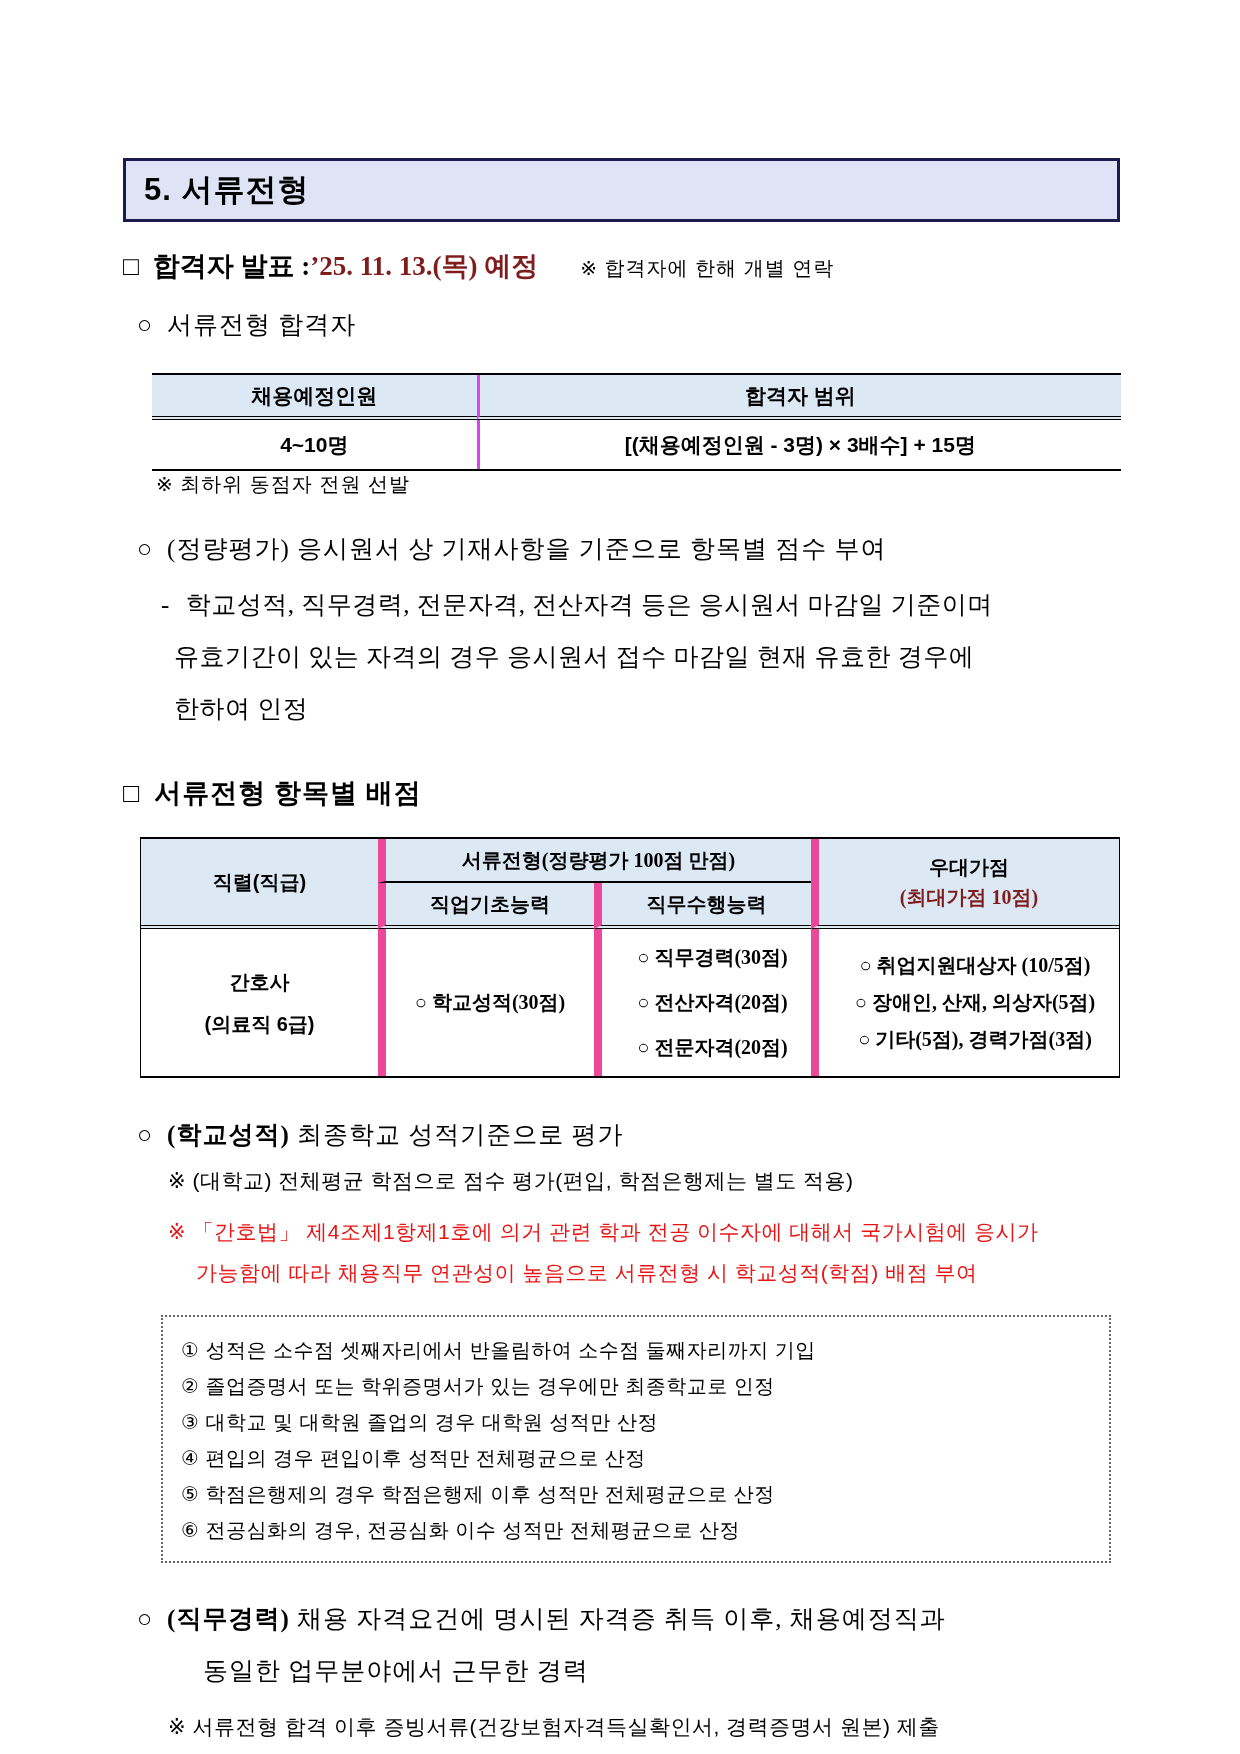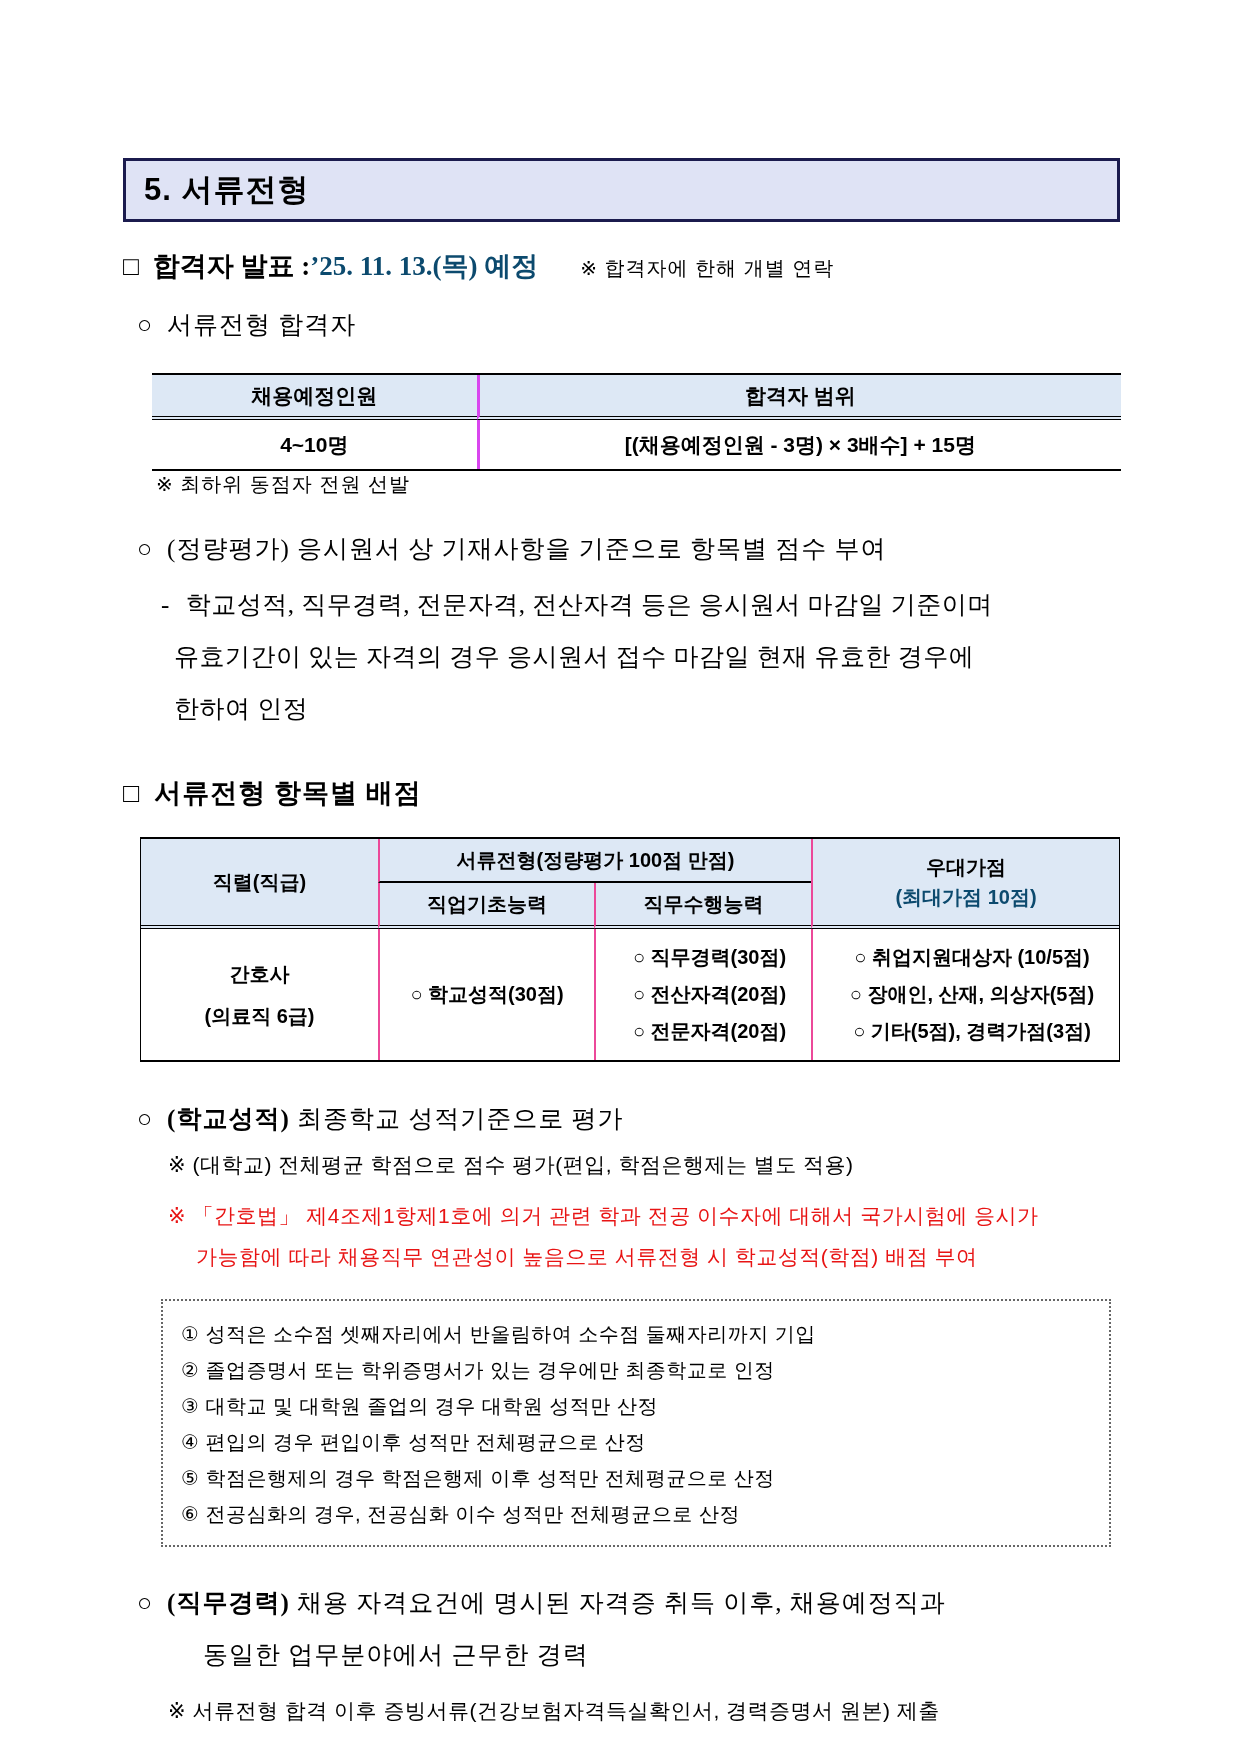--- a/index.html
+++ b/index.html
@@ -8,21 +8,21 @@
     width:1240px; height:1754px;
     margin:0 auto;
     background:#ffffff;
     box-sizing:border-box;
     padding:158px 120px 0 123px;
     font-family:"Liberation Serif","DejaVu Serif",serif;
     color:#000;
     overflow:hidden;
   }
   .sans { font-family:"Liberation Sans","DejaVu Sans",sans-serif; }
-  .blue { color:#0c4a6e; }
+  .blue { color:#7f1d1d; }
   .red  { color:#e81414; }
 
   
   .title-bar {
     width:100%; height:64px;
     background:#dfe3f5;
     border:3px solid #1b1b4e;
     box-sizing:border-box;
     display:flex; align-items:center;
     padding-left:18px;
@@ -74,29 +74,29 @@
     box-sizing:border-box;
     display:grid;
     grid-template-columns:237px 216px 217px 308px;
     grid-template-rows:44px 46px auto;
     font-family:"Liberation Sans","DejaVu Sans",sans-serif;
     font-size:20px; font-weight:bold;
   }
   .t2 > div { box-sizing:border-box; display:flex; align-items:center; justify-content:center; }
   .t2 .hdr { background:#dde8f5; }
   .t2 .dbl { border-bottom:4px double #000; }
-  .t2 .vl { border-left:2px solid #ec4899; }
+  .t2 .vl { border-left:8px solid #ec4899;font-family:Liberation Serif, serif; }
   .a-job   { grid-column:1; grid-row:1 / span 2; }
   .a-group { grid-column:2 / span 2; grid-row:1; border-bottom:2px solid #000; }
   .a-bonus { grid-column:4; grid-row:1 / span 2; flex-direction:column; line-height:30px; }
   .a-sub1  { grid-column:2; grid-row:2; }
   .a-sub2  { grid-column:3; grid-row:2; }
   .a-bjob  { grid-column:1; grid-row:3; flex-direction:column; line-height:34px; padding:14px 0;gap:8px; }
   .a-basic { grid-column:2; grid-row:3; }
-  .a-perf  { grid-column:3; grid-row:3; flex-direction:column; align-items:flex-start; justify-content:center; line-height:37px; padding:10px 0 10px 12px; }
+  .a-perf  { grid-column:3; grid-row:3; flex-direction:column; align-items:flex-start; justify-content:center; line-height:37px; padding:10px 0 10px 12px;gap:8px; }
   .a-extra { grid-column:4; grid-row:3; flex-direction:column; align-items:flex-start; justify-content:center; line-height:37px; padding:10px 0 10px 12px; }
 
   .note21 { margin-top:16px; margin-left:45px; font-size:21px; letter-spacing:0.5px; }
   .red-block { margin-top:16px; margin-left:45px; font-size:21px; line-height:41px; letter-spacing:0.5px; }
   .red-indent { margin-left:28px; }
 
   .rules-box {
     margin-top:22px; margin-left:38px; width:950px;
     box-sizing:border-box;
     border:2px dotted #666;

